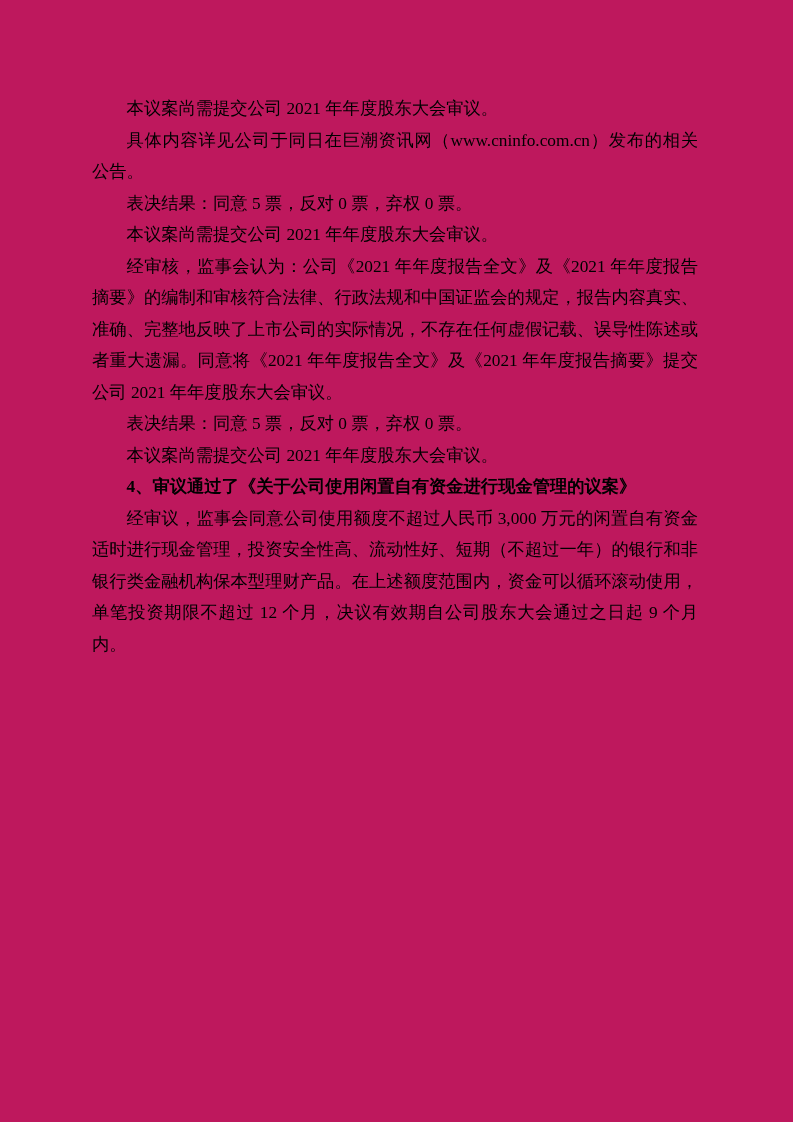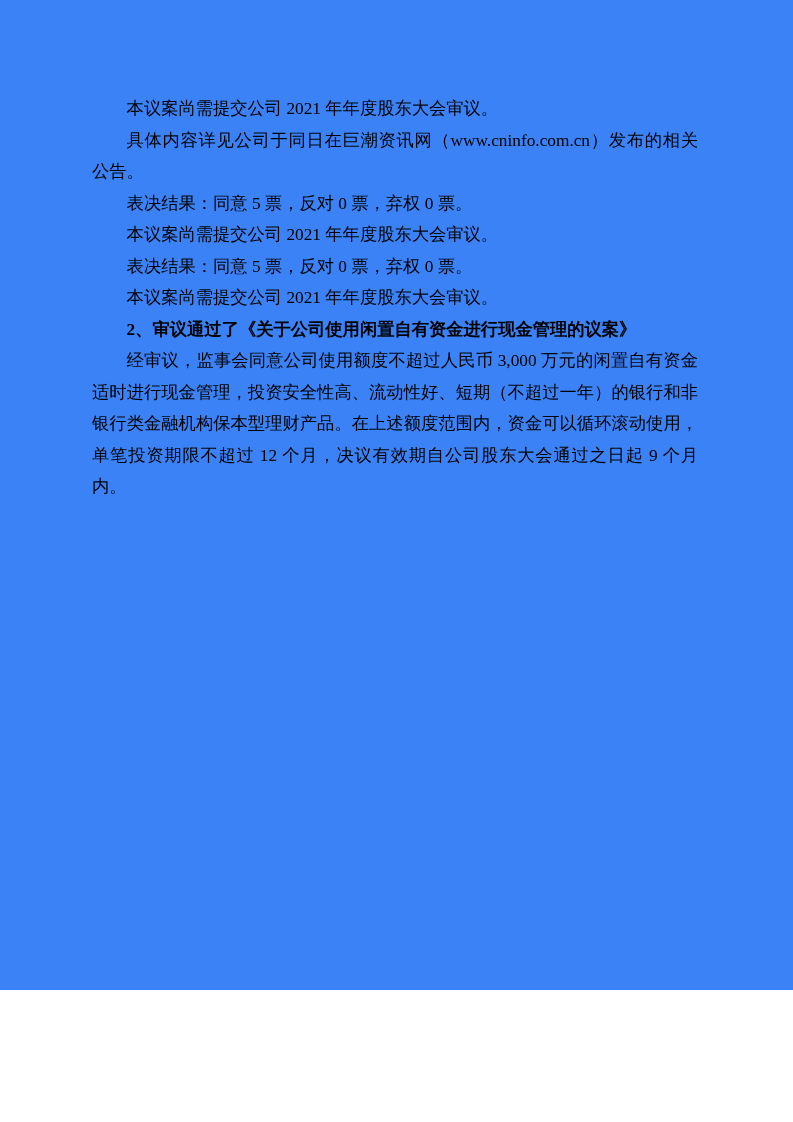--- a/index.html
+++ b/index.html
@@ -3,23 +3,23 @@
 <meta charset="utf-8">
 <style>
   html, body {
     margin: 0;
     padding: 0;
     background: #ffffff;
   }
   .page {
     position: relative;
     width: 793px;
-    height: 990px;
+    height: 1122px;
     margin: 0 auto;
-    background: #3b82f6;
+    background: #be185d;
     box-sizing: border-box;
     padding: 93px 95px 0 92px;
     font-family: "Liberation Serif", "DejaVu Serif", serif;
     font-size: 17.3px;
     line-height: 31.5px;
     color: #000000;
     overflow: hidden;
   }
   .para {
     margin: 0;
@@ -32,17 +32,18 @@
   }
 </style>
 </head>
 <body>
 
 <div class="page">
   <p class="para">本议案尚需提交公司 2021 年年度股东大会审议。</p>
   <p class="para">具体内容详见公司于同日在巨潮资讯网（www.cninfo.com.cn）发布的相关公告。</p>
   <p class="para">表决结果：同意 5 票，反对 0 票，弃权 0 票。</p>
   <p class="para">本议案尚需提交公司 2021 年年度股东大会审议。</p>
+  <p class="para">经审核，监事会认为：公司《2021 年年度报告全文》及《2021 年年度报告摘要》的编制和审核符合法律、行政法规和中国证监会的规定，报告内容真实、准确、完整地反映了上市公司的实际情况，不存在任何虚假记载、误导性陈述或者重大遗漏。同意将《2021 年年度报告全文》及《2021 年年度报告摘要》提交公司 2021 年年度股东大会审议。</p>
   <p class="para">表决结果：同意 5 票，反对 0 票，弃权 0 票。</p>
   <p class="para">本议案尚需提交公司 2021 年年度股东大会审议。</p>
-  <p class="para heading">2、审议通过了《关于公司使用闲置自有资金进行现金管理的议案》</p>
+  <p class="para heading">4、审议通过了《关于公司使用闲置自有资金进行现金管理的议案》</p>
   <p class="para">经审议，监事会同意公司使用额度不超过人民币 3,000 万元的闲置自有资金适时进行现金管理，投资安全性高、流动性好、短期（不超过一年）的银行和非银行类金融机构保本型理财产品。在上述额度范围内，资金可以循环滚动使用，单笔投资期限不超过 12 个月，决议有效期自公司股东大会通过之日起 9 个月内。</p>
 </div>
 
 </body></html>

